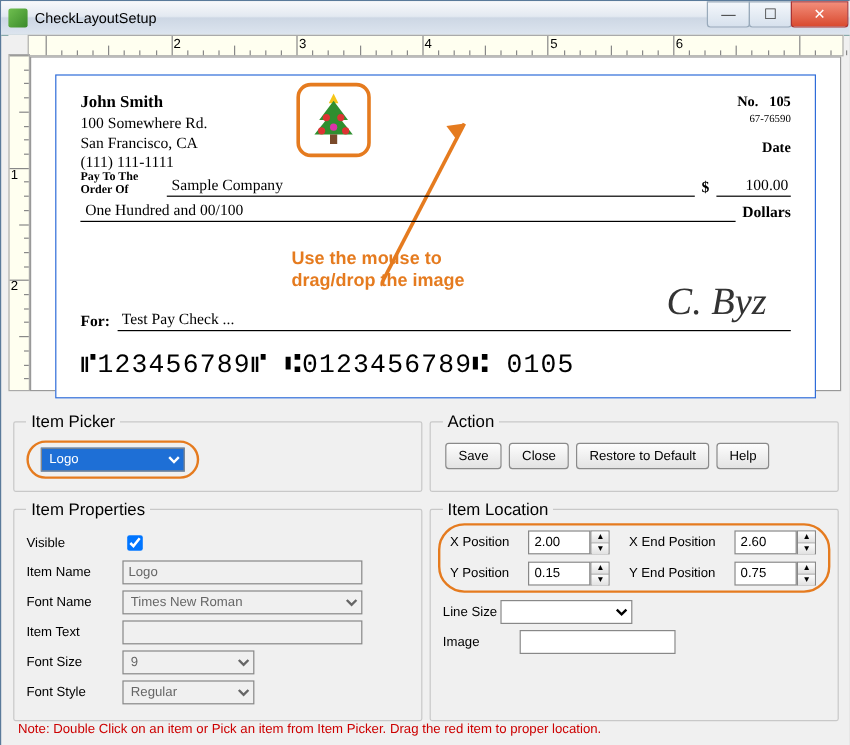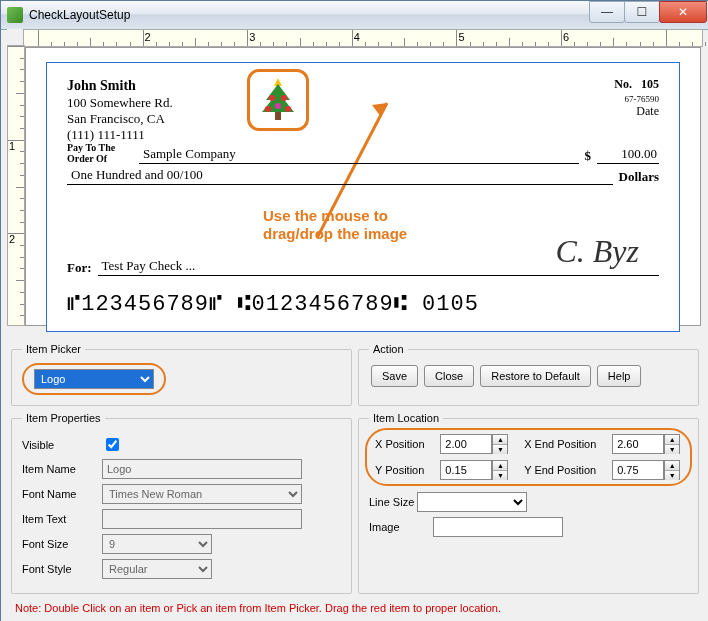--- a/index.html
+++ b/index.html
@@ -21,37 +21,37 @@
   .ruler-v .tick.mid { width:8px; left:8px; }
   .ruler-v .tick.sm { width:4px; left:12px; }
   .ruler-v .num { position:absolute; left:1px; font-size:11px; }
   .canvas { position:absolute; top:18px; left:18px; right:2px; bottom:290px; background:#fff; border:1px solid #999; }
   .check { position:absolute; top:14px; left:20px; right:20px; height:270px; background:#fff; border:1px solid #2e6cd9; padding:14px 20px; font-family:'Times New Roman', serif; font-size:13px; color:#000; box-sizing:border-box; }
   .payer { line-height:1.25; font-size:13px; }
   .name { font-weight:bold; font-size:14px; }
   .topright { position:absolute; top:14px; right:20px; text-align:right; font-size:12px; }
   .noline { font-weight:bold; }
   .rnum { font-size:9px; margin-top:2px; }
-  .dateline { font-weight:normal; }
+  .dateline { margin-top:12px; font-weight:bold; }
   .payto { position:absolute; top:80px; left:20px; right:20px; display:flex; align-items:flex-end; }
   .payto .lbl { font-weight:bold; font-size:10px; line-height:1.05; width:72px; }
   .underline { border-bottom:1px solid #000; flex:1; padding:0 4px 1px; min-height:14px; }
   .amtbox { border-bottom:1px solid #000; width:58px; text-align:right; padding:0 2px 1px; }
   .dollar { font-weight:bold; padding:0 6px; }
   .wordrow { position:absolute; top:104px; left:20px; right:20px; display:flex; align-items:flex-end; }
   .dollars { padding-left:6px; font-weight:bold; }
   .for { position:absolute; top:195px; left:20px; right:20px; display:flex; align-items:flex-end; }
   .forlbl { font-weight:bold; padding-right:6px; }
   .sig { position:absolute; top:170px; right:40px; font-family:'Brush Script MT', cursive; font-size:32px; font-style:italic; color:#333; }
   .micr { position:absolute; bottom:14px; left:20px; font-family:'Courier New', monospace; font-size:22px; letter-spacing:1px; }
   .logo-box { position:absolute; top:6px; left:200px; width:56px; height:56px; border:3px solid #e57b1f; border-radius:12px; display:flex; align-items:center; justify-content:center; }
   .arrow { position:absolute; top:30px; left:270px; }
-  .annot { position:absolute; top:144px; left:216px; color:#e57b1f; font-family:Arial,sans-serif; font-weight:bold; font-size:15px; line-height:1.2; }
+  .annot { position:absolute; top:144px; left:196px; color:#e57b1f; font-family:Arial,sans-serif; font-weight:bold; font-size:15px; line-height:1.2; }
   fieldset { border:1px solid #c8c8c8; border-radius:2px; margin:0; padding:6px 10px 8px; }
-  legend { padding:0 4px; font-size:11px;margin-top:28px; }
+  legend { padding:0 4px; font-size:14px;margin-top:28px; }
   .lower { position:absolute; left:0; right:0; bottom:18px; top:310px; padding:4px; display:grid; grid-template-columns:1fr 1fr; grid-template-rows:auto 1fr; gap:6px; }
   .picker { grid-column:1; grid-row:1; }
   .action { grid-column:2; grid-row:1; }
   .props { grid-column:1; grid-row:2; }
   .iloc { grid-column:2; grid-row:2; }
   .picker-ring { display:inline-block; border:2px solid #e57b1f; border-radius:22px; padding:4px 10px; margin:2px 0; }
   select, input[type=text] { font-size:11px; font-family:Liberation Sans, sans-serif; height:20px; box-sizing:border-box; background:#fff; border:1px solid #888; }
   select { padding:1px 2px; }
   input[type=text] { padding:1px 4px; }
   .picker select { width:120px; }

